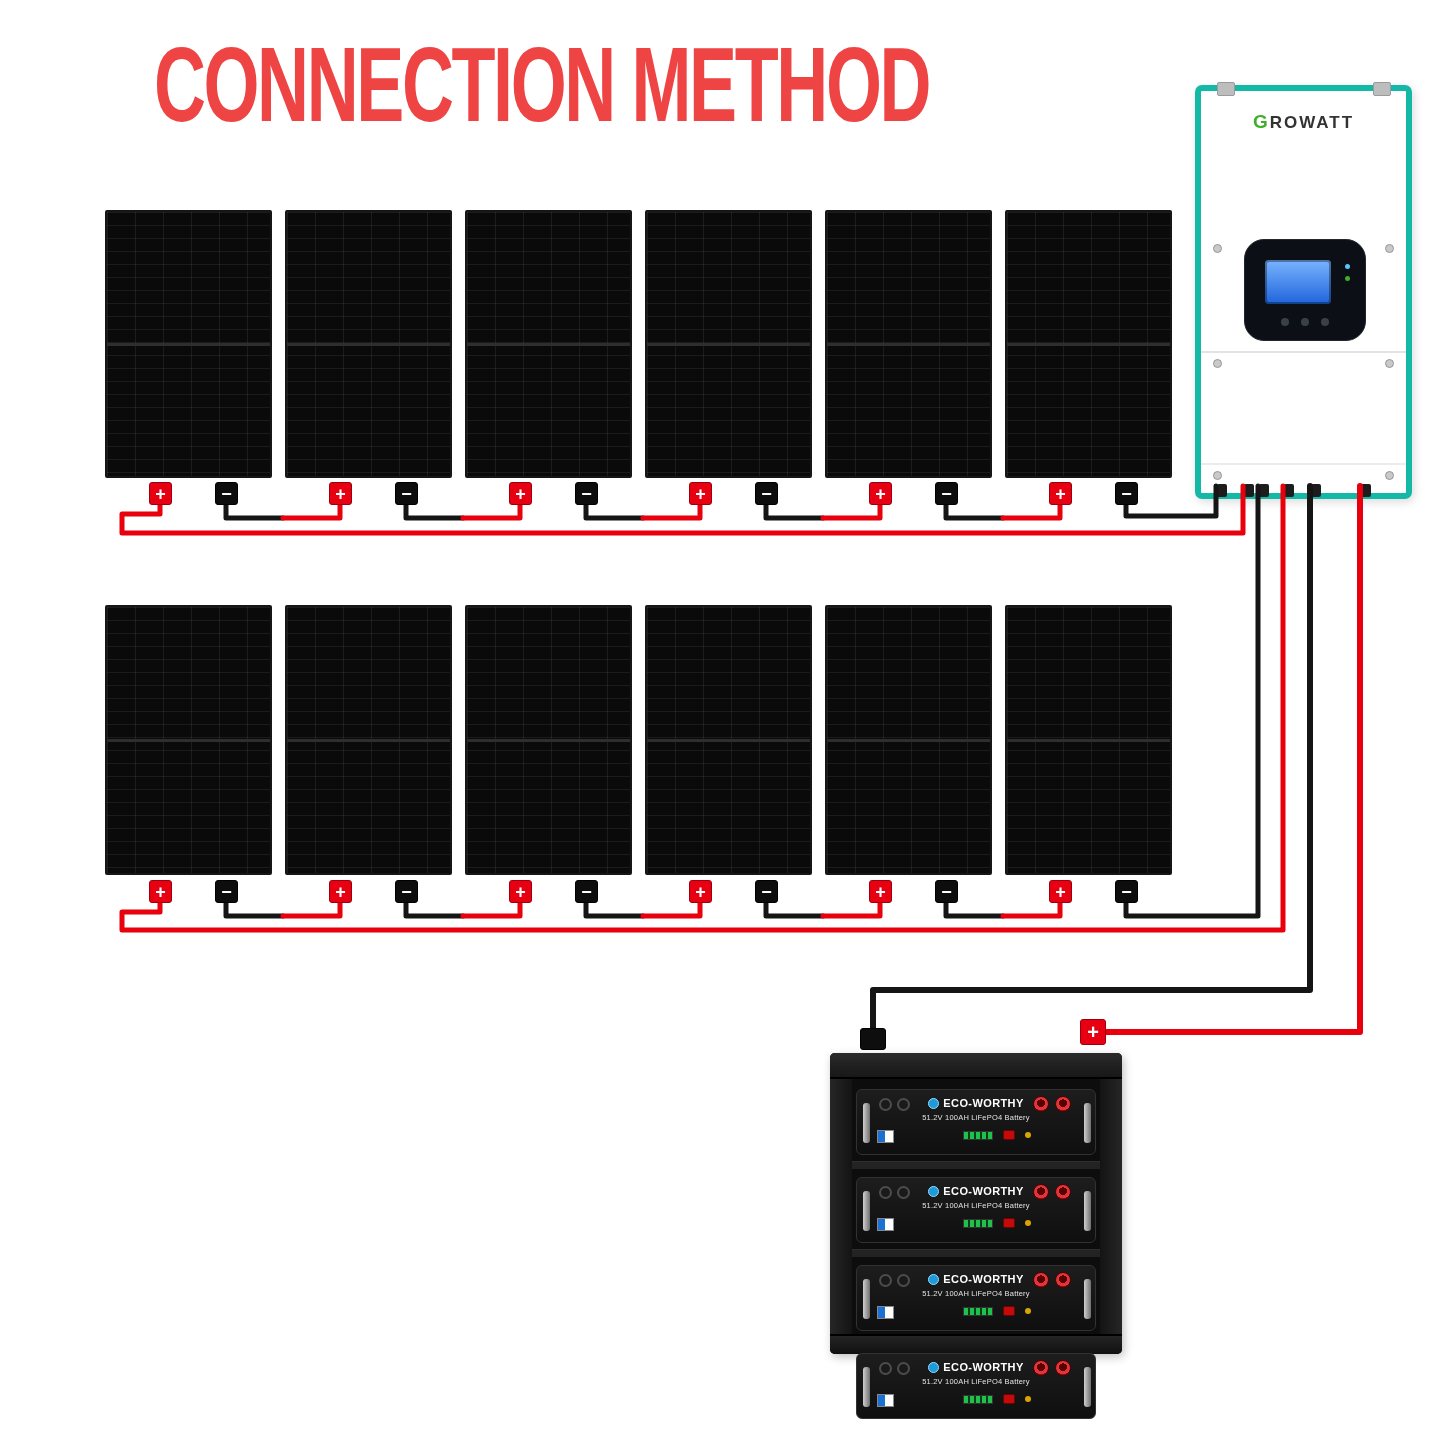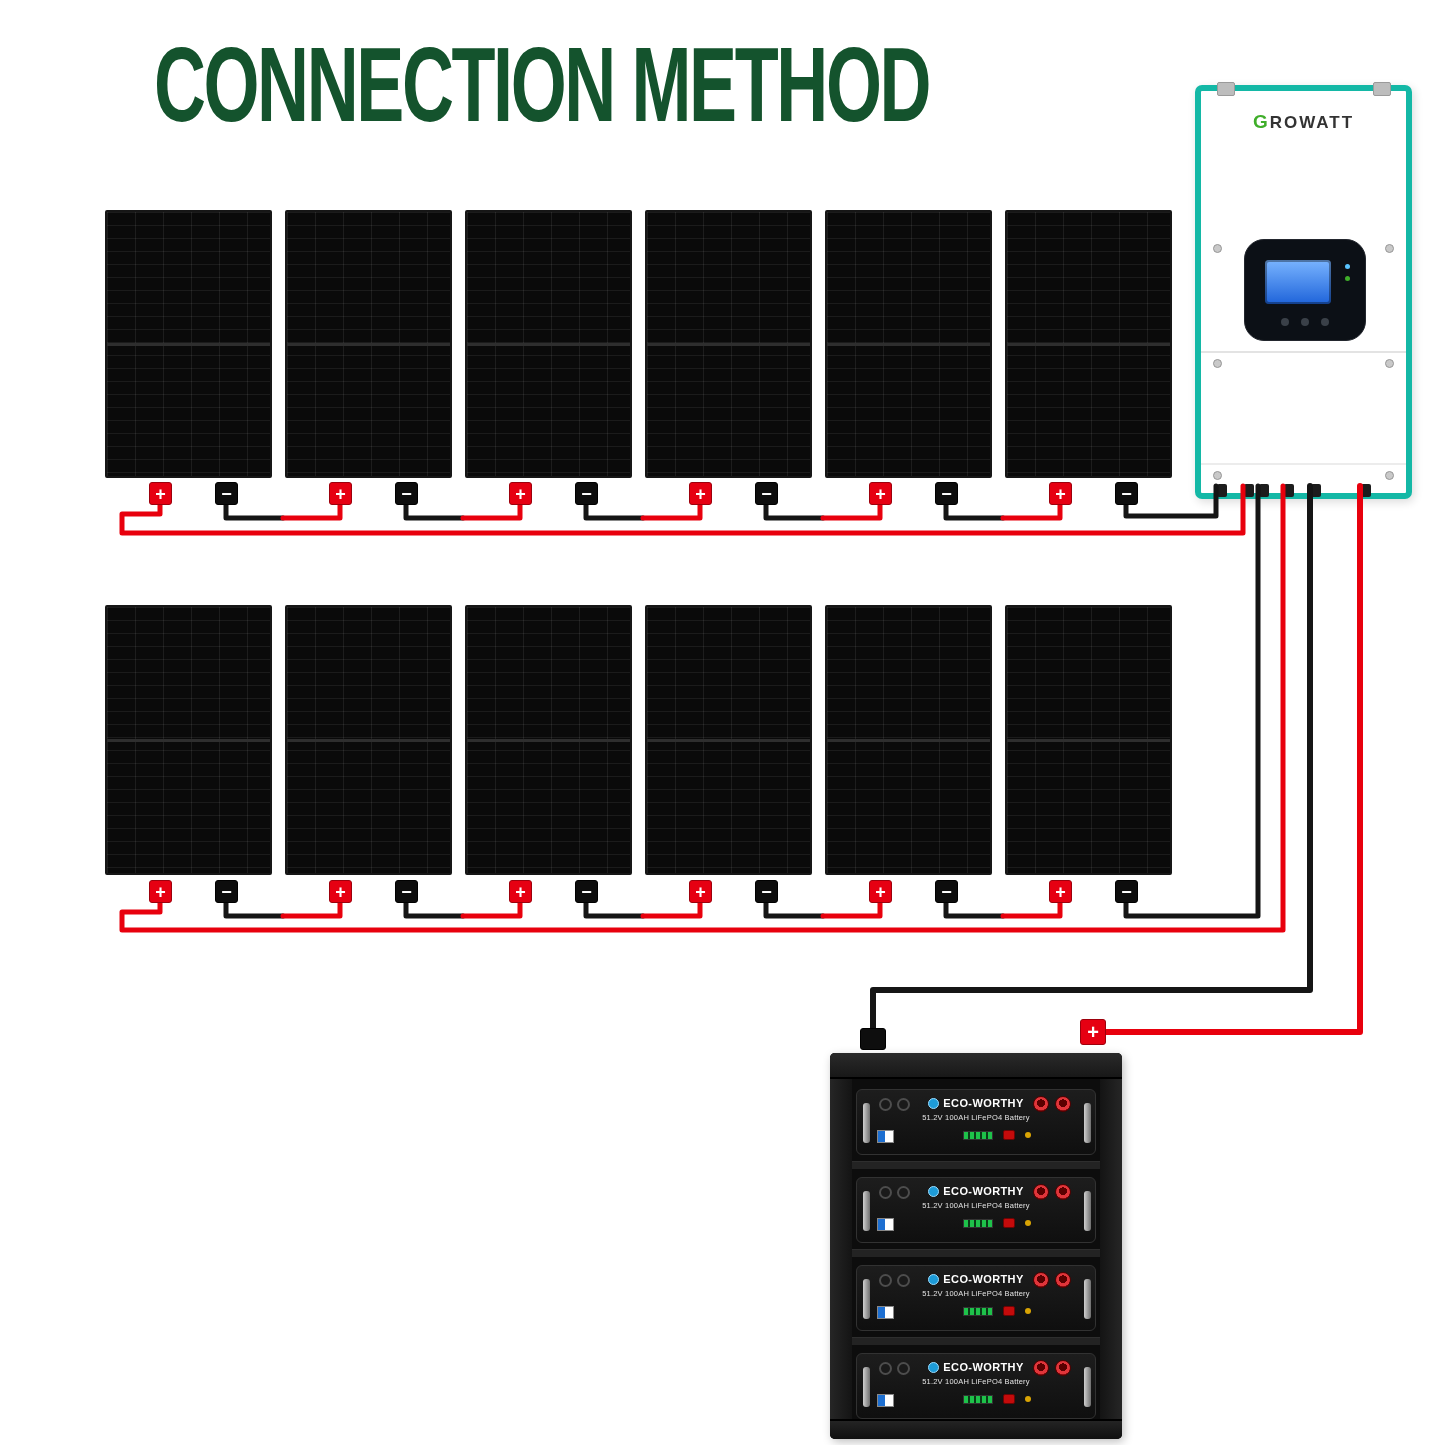--- a/index.html
+++ b/index.html
@@ -3,21 +3,21 @@
 <meta charset="utf-8">
 <style>
   html,body{margin:0;padding:0;}
   body{
     width:1445px;height:1445px;position:relative;background:#ffffff;
     font-family:"Liberation Sans",sans-serif;overflow:hidden;
   }
   
   .title{
     position:absolute;top:24px;left:0;right:375px;text-align:center;
-    font-weight:700;font-size:90px;color:#14532d;letter-spacing:-3px;white-space:nowrap;padding-left:12px;
+    font-weight:700;font-size:90px;color:#ef4444;letter-spacing:-3px;white-space:nowrap;padding-left:12px;
   }
   .title>span{display:inline-block;transform:scale(0.80,1.18);transform-origin:center top;}
   
   .panel{
     position:absolute;width:167px;background-color:#0a0a0a;
     border:2px solid #161616;border-radius:2px;box-sizing:border-box;
     background-image:
       repeating-linear-gradient(to bottom, rgba(255,255,255,0.07) 0 1px, transparent 1px 13px),
       repeating-linear-gradient(to right, rgba(255,255,255,0.08) 0 1px, transparent 1px 28px);
   }
@@ -59,21 +59,21 @@
   .inv-port{position:absolute;width:10px;height:13px;background:#1d1d1d;border-radius:2px;bottom:-4px;}
   
   .connector{position:absolute;z-index:4;border-radius:3px;}
   .connector.red{
     width:26px;height:26px;background:#e60012;border:1px solid #9d000c;box-sizing:border-box;
     color:#fff;font-weight:700;font-size:20px;line-height:24px;text-align:center;
   }
   .connector.black{width:26px;height:22px;background:#0e0e0e;border:1px solid #000;box-sizing:border-box;}
   
   .rack{
-    position:absolute;left:830px;top:1053px;width:292px;height:386px;
+    position:absolute;left:830px;top:1053px;width:292px;height:301px;
     background:#0d0d0d;border-radius:5px;z-index:1;box-shadow:2px 3px 10px rgba(0,0,0,0.25);
   }
   .rack-top{position:absolute;left:0;top:0;right:0;height:24px;background:linear-gradient(#2a2a2a,#181818);border-radius:5px 5px 0 0;border-bottom:2px solid #000;}
   .rack-rail{position:absolute;top:0;bottom:0;width:22px;background:linear-gradient(to right,#262626,#141414);}
   .rack-rail.left{left:0;border-radius:5px 0 0 5px;}
   .rack-rail.right{right:0;border-radius:0 5px 5px 0;background:linear-gradient(to left,#262626,#141414);}
   .rack-shelf{position:absolute;left:22px;right:22px;height:7px;background:#232323;border-top:1px solid #2e2e2e;}
   .rack-base{position:absolute;left:0;right:0;bottom:0;height:18px;background:linear-gradient(#242424,#101010);border-radius:0 0 5px 5px;border-top:2px solid #000;}
   .battery{
     position:absolute;left:26px;width:240px;height:66px;

